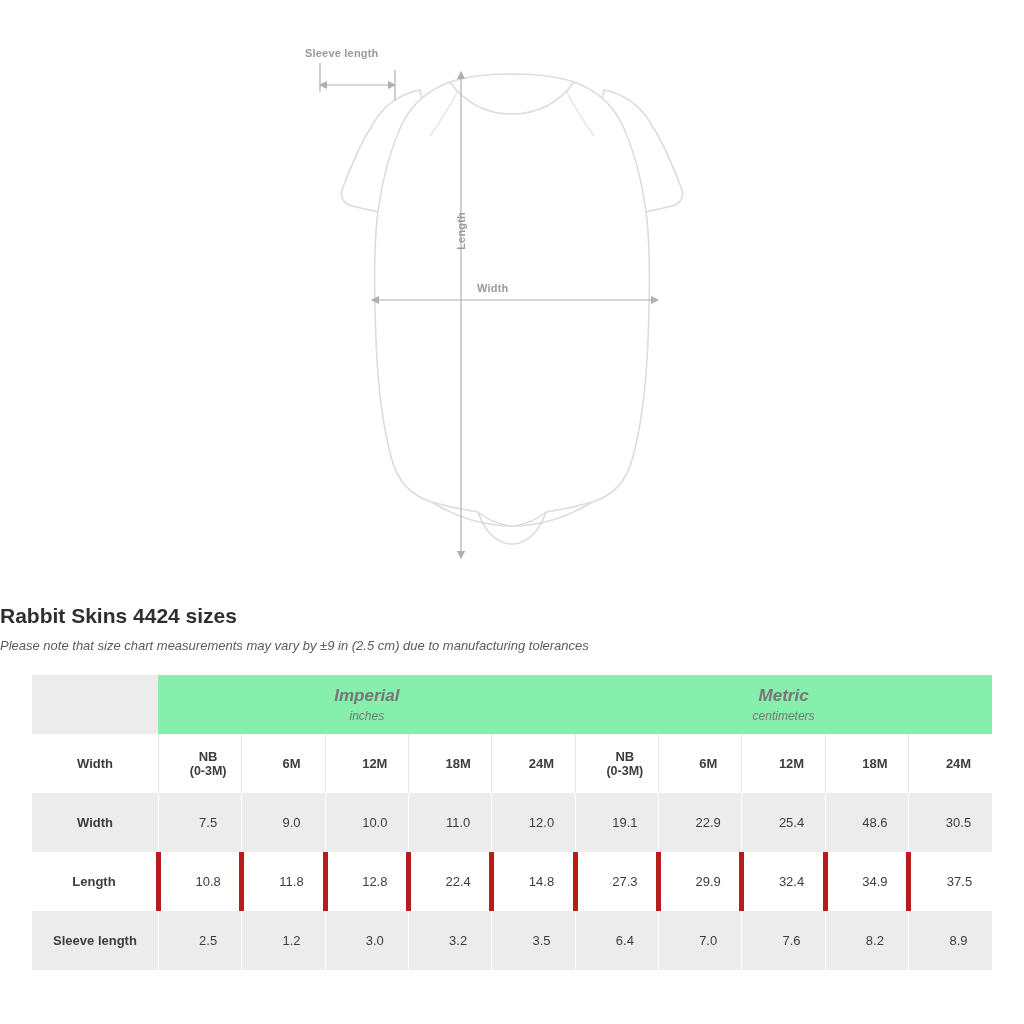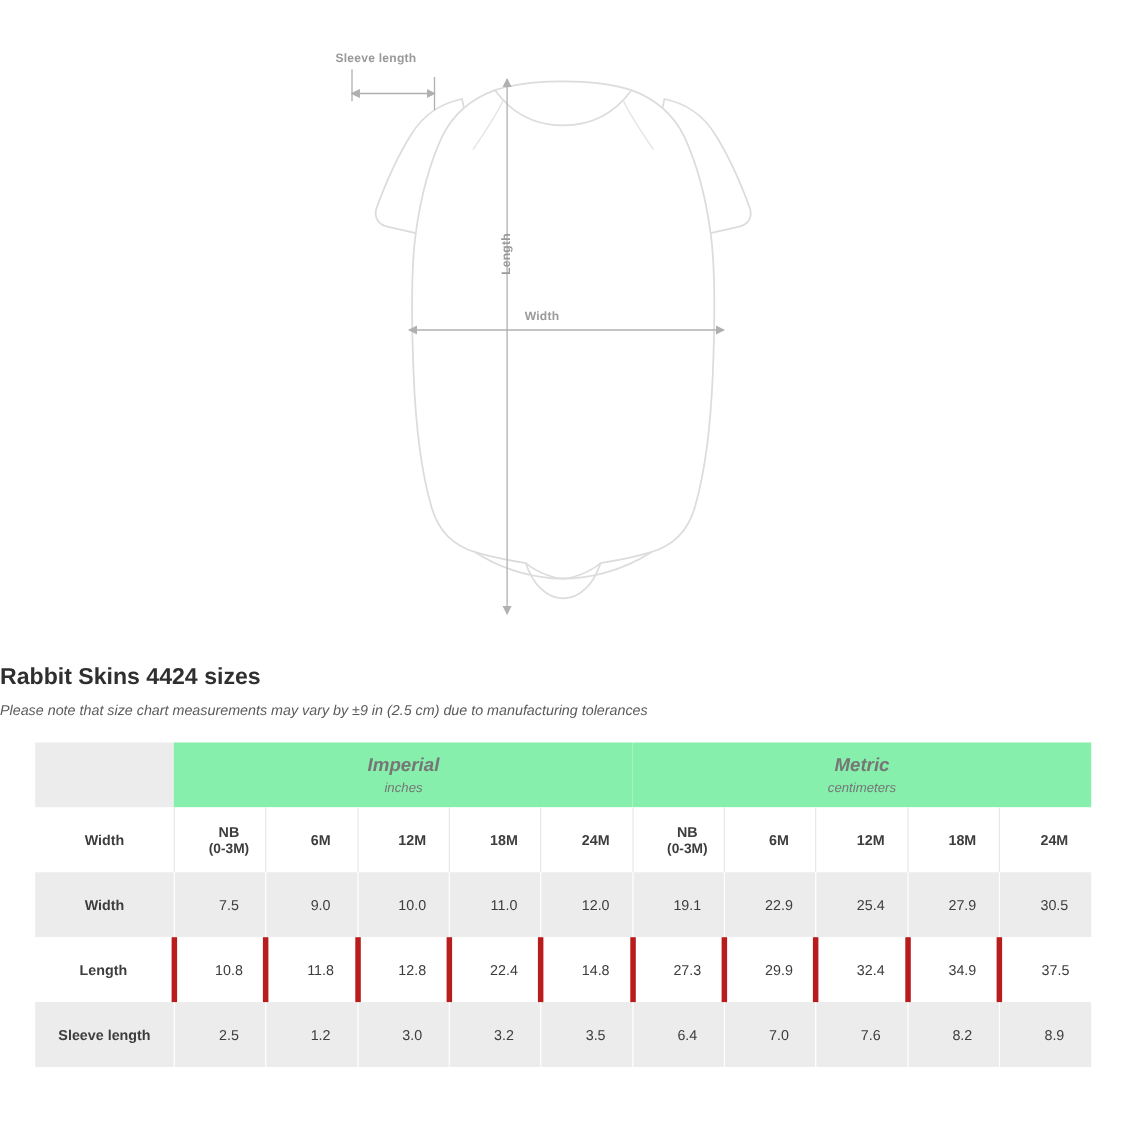--- a/index.html
+++ b/index.html
@@ -296,21 +296,21 @@
       <tr class="shade">
         <td class="rowlabel">Width</td>
         <td class="vline">7.5</td>
         <td class="vline">9.0</td>
         <td class="vline">10.0</td>
         <td class="vline">11.0</td>
         <td class="vline">12.0</td>
         <td class="vline">19.1</td>
         <td class="vline">22.9</td>
         <td class="vline">25.4</td>
-        <td class="vline">27.9</td>
+        <td class="vline">48.6</td>
         <td class="vline">30.5</td>
       </tr>
 
       <tr class="plain">
         <td class="rowlabel">Length</td>
         <td class="vline">10.8</td>
         <td class="vline">11.8</td>
         <td class="vline">12.8</td>
         <td class="vline">22.4</td>
         <td class="vline">14.8</td>

